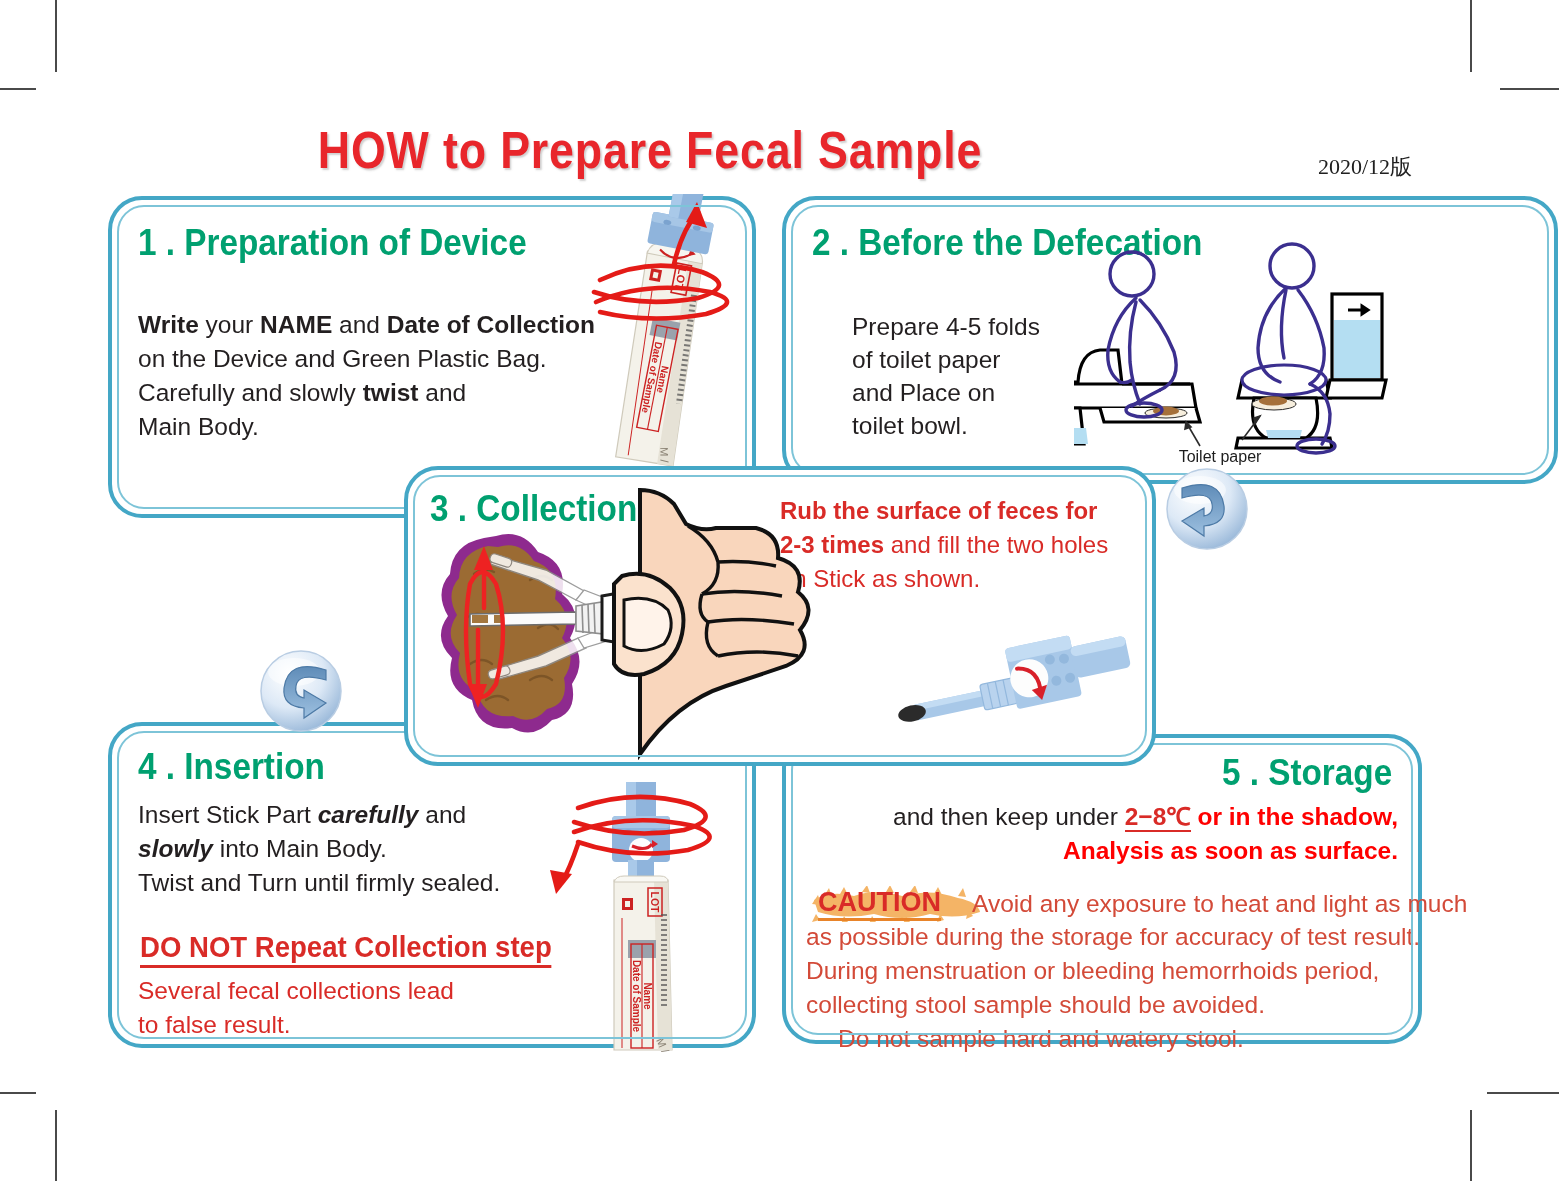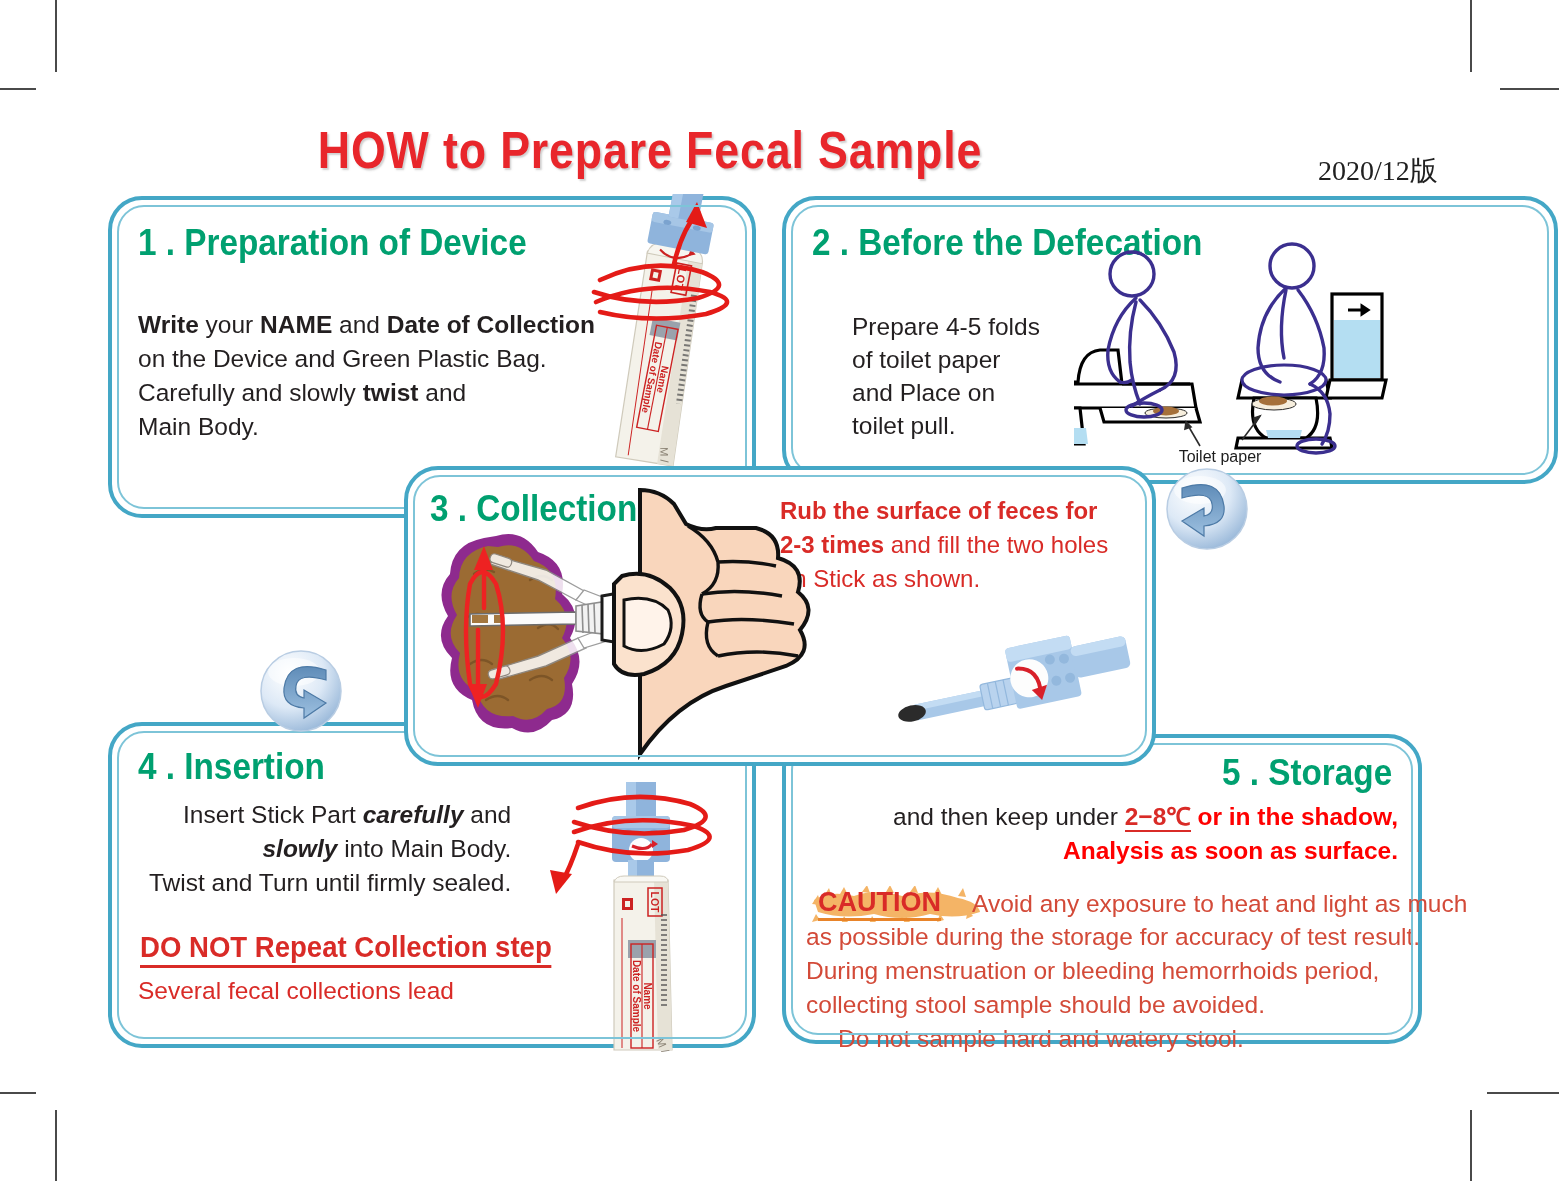--- a/index.html
+++ b/index.html
@@ -20,21 +20,21 @@
   #title {
     position:absolute; left:0; top:120px; width:1300px; text-align:center;
     font-size:52px; font-weight:bold; color:#e8262b;
     letter-spacing:1px;
     transform:scaleX(.86); transform-origin:center;
     text-shadow:2px 2px 2px rgba(120,120,120,.35);
     white-space:nowrap;
   }
   #revision {
     position:absolute; left:1318px; top:152px;
-    font-family:"Liberation Serif", serif; font-size:28px; color:#202020;
+    font-family:"Liberation Serif", serif; font-size:22px; color:#202020;
   }
 
   
   .panel {
     position:absolute;
     border:4px solid #44a7c6;
     border-radius:34px;
     background:#ffffff;
   }
   .panel::after {
@@ -156,21 +156,21 @@
 
 <div class="panel p2">
   <div class="heading" style="left:26px;top:22px;">
     <span>2</span><span> . </span><span>Before the Defecation</span>
   </div>
 
   <div class="body-txt" style="left:66px;top:110px;line-height:33px;">
     <div>Prepare 4-5 folds</div>
     <div>of toilet paper</div>
     <div>and Place on</div>
-    <div>toilet pull.</div>
+    <div>toilet bowl.</div>
   </div>
 
   <div class="dev-wrap" style="left:288px;top:32px;width:340px;height:236px;text-align:center;">
     <svg width="340" height="236" viewBox="0 0 340 236">
 
       <g fill="none" stroke="#000" stroke-width="3.2">
         <path d="M-6 150 L4 150 Q6 120 26 118 L44 118 L48 152" fill="#fff"></path>
         <path d="M-8 152 L118 152 L122 176 L-8 176 Z" fill="#fff"></path>
         <path d="M48 152 L116 152"></path>
         <path d="M-8 176 L6 176 L10 212 L-8 212 Z" fill="#fff"></path>
@@ -384,30 +384,31 @@
       <path d="M18 22 Q56 10 60 40 Q62 58 40 60 L40 70 L18 55 L40 42 L40 50 Q50 48 48 38 Q46 24 18 32 Z" fill="url(#ag2)" stroke="#4d7aa6" stroke-width="1.2"></path>
     </g>
   </svg>
 </div>
 
 <div class="panel p4">
   <div class="heading" style="left:26px;top:20px;">
     <span>4</span><span> . </span><span>Insertion</span>
   </div>
 
-  <div class="body-txt" style="left:37px;top:72px;text-align:right;">
+  <div class="body-txt" style="left:26px;top:72px;">
     <div>Insert Stick Part <i>carefully</i> and</div>
     <div><i>slowly</i> into Main Body.</div>
     <div>Twist and Turn until firmly sealed.</div>
   </div>
 
   <div style="position:absolute;left:28px;top:205px;font-size:29px;font-weight:bold;color:#d92b27;border-bottom:3px solid #d92b27;padding-bottom:1px;white-space:nowrap;transform:scaleX(.95);transform-origin:left;">DO NOT Repeat Collection step</div>
 
   <div class="body-txt red-txt" style="left:26px;top:248px;line-height:34px;">
     <div>Several fecal collections lead</div>
+    <div>to false result.</div>
   </div>
 
   <div class="dev-wrap" style="left:430px;top:56px;width:200px;height:270px;">
     <svg width="200" height="270" viewBox="0 0 200 270">
 
       <rect x="84" y="-12" width="30" height="48" fill="#8fb4dc"></rect>
       <rect x="84" y="-12" width="10" height="48" fill="#a9c9e9"></rect>
 
       <rect x="70" y="34" width="58" height="46" rx="4" fill="#8fb4dc"></rect>
       <rect x="70" y="34" width="58" height="12" rx="4" fill="#a6c6e6"></rect>

